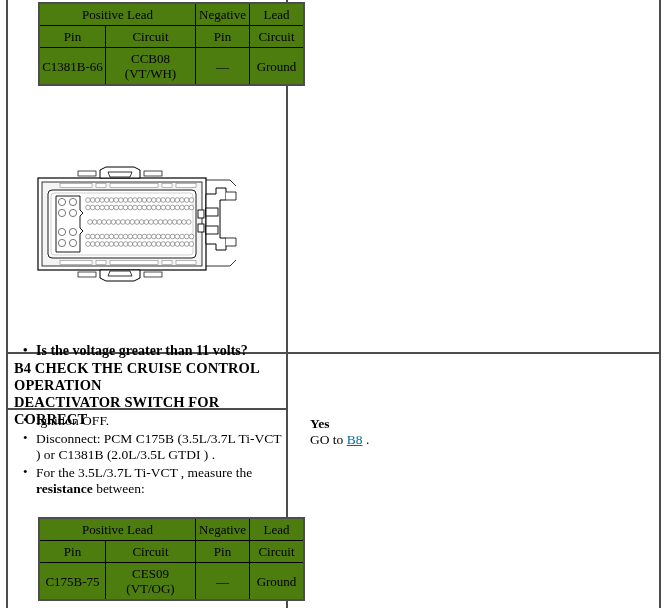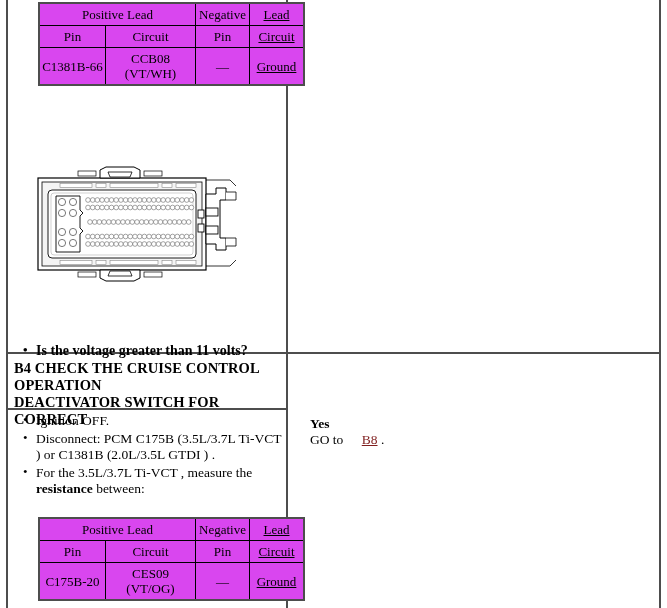--- a/index.html
+++ b/index.html
@@ -91,49 +91,48 @@
 
   
   .action {
     font-size: 13.5px;
     line-height: 15.5px;
     padding: 6px 6px 6px 10px;
   }
   .action .ans { font-weight: bold; }
   .action .goto { white-space: nowrap; }
   .action a {
-    color: #7f1d1d;
+    color: #0369a1;
     text-decoration: underline;
-    margin-left: 15px;
   }
   .action .gap { height: 13px; }
 
   
   table.lead {
     border-collapse: collapse;
     table-layout: fixed;
     border: 2px solid #4d4d4d;
-    background: #d946ef;
+    background: #4d7c0f;
   }
   table.lead td, table.lead th {
     border: 1px solid #000000;
     font-weight: normal;
     font-size: 13px;
     text-align: center;
     vertical-align: middle;
     padding: 1px 2px;
     line-height: 15px;
   }
   table.lead .r1 td { height: 19px; }
   table.lead .r2 td { height: 19px; margin-top: 8px; }
   table.lead .r3 td { height: 34px; text-align: center; }
   .c-pin1 { width: 61px; }
   .c-cir1 { width: 85px; }
   .c-pin2 { width: 49px; }
-  .c-cir2 { width: 49px; text-decoration: underline; }
+  .c-cir2 { width: 49px; }
 
   
   .connector-wrap {
     position: absolute;
     left: 30px;
     top: 166px;
     width: 215px;
     height: 118px;
   }
   .connector-wrap svg { display: block; }
@@ -378,21 +377,21 @@
         <td class="c-pin2">Negative</td>
         <td class="c-cir2">Lead</td>
       </tr>
       <tr class="r2">
         <td class="c-pin1">Pin</td>
         <td class="c-cir1">Circuit</td>
         <td class="c-pin2">Pin</td>
         <td class="c-cir2">Circuit</td>
       </tr>
       <tr class="r3">
-        <td class="c-pin1">C175B-20</td>
+        <td class="c-pin1">C175B-75</td>
         <td class="c-cir1">CES09 (VT/OG)</td>
         <td class="c-pin2">—</td>
         <td class="c-cir2">Ground</td>
       </tr>
     </tbody>
       </table>
   </div>
 
   <div class="cell action" style="left:300px; top:410px; width:418px;">
     <div class="ans">Yes</div>

